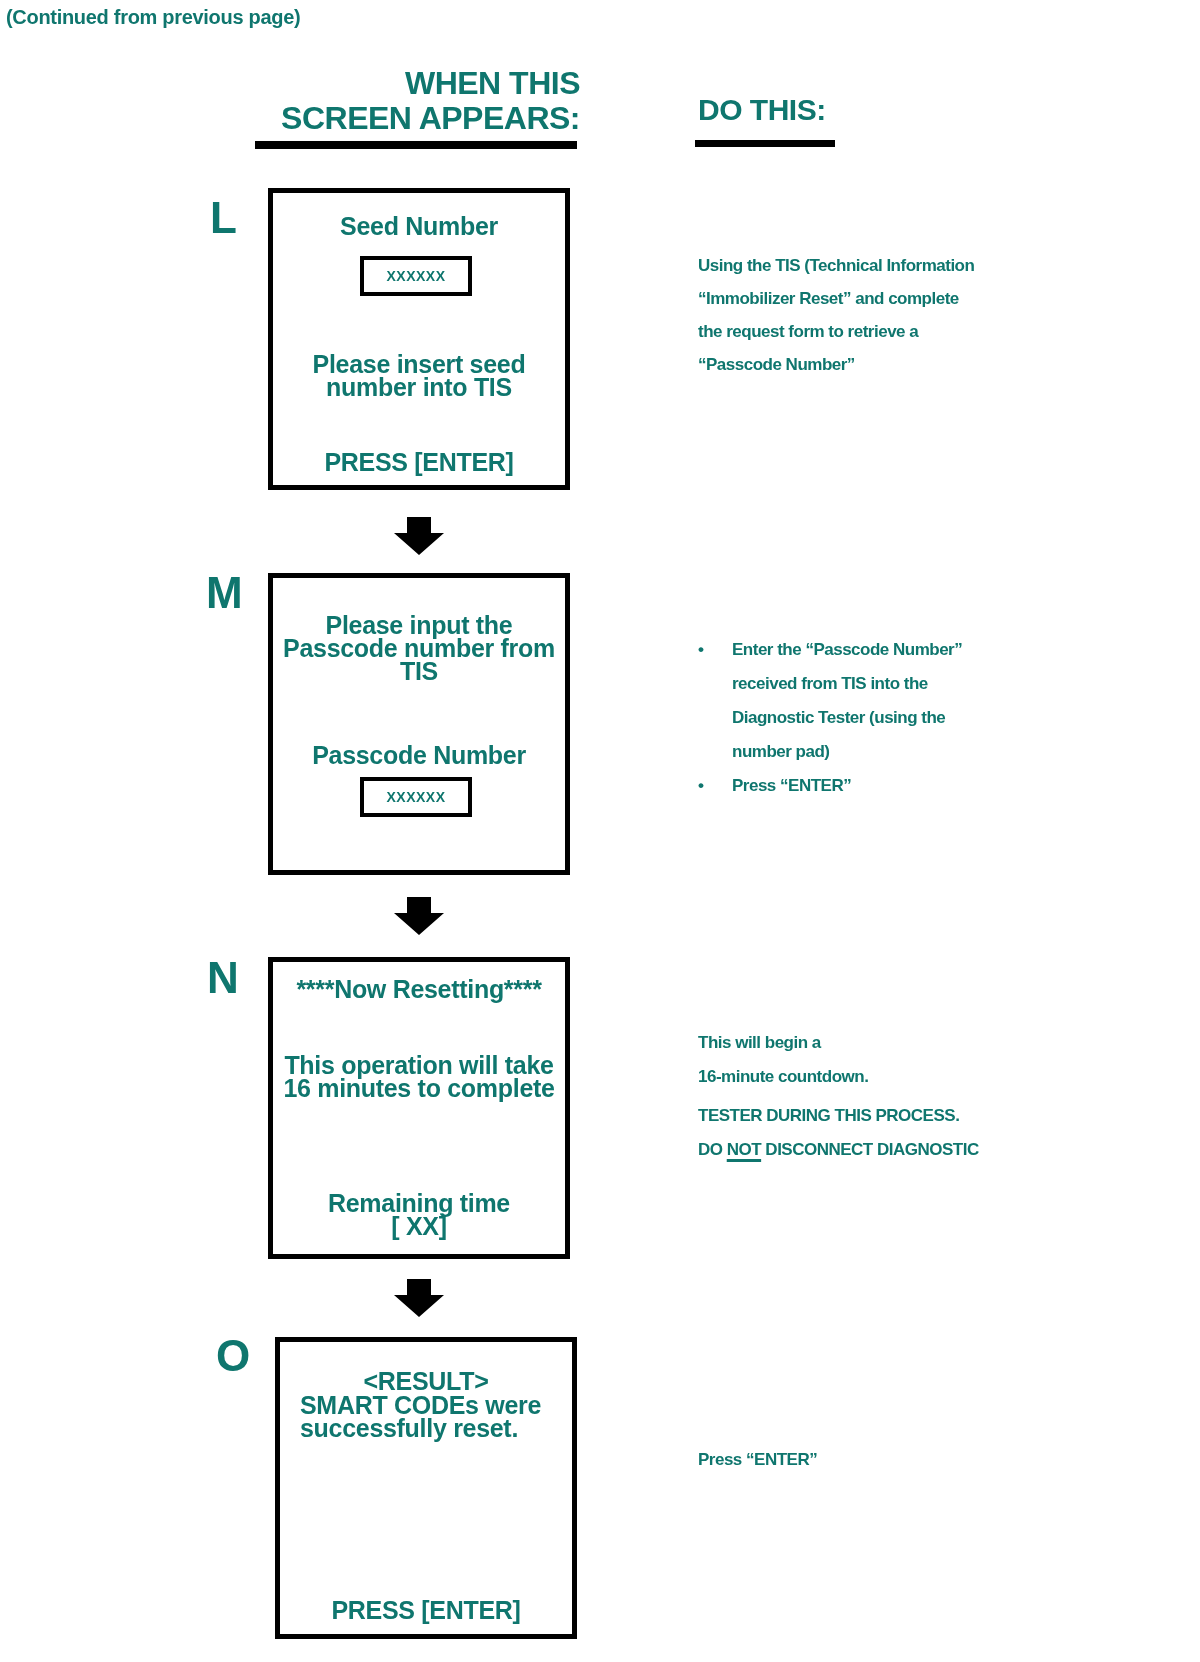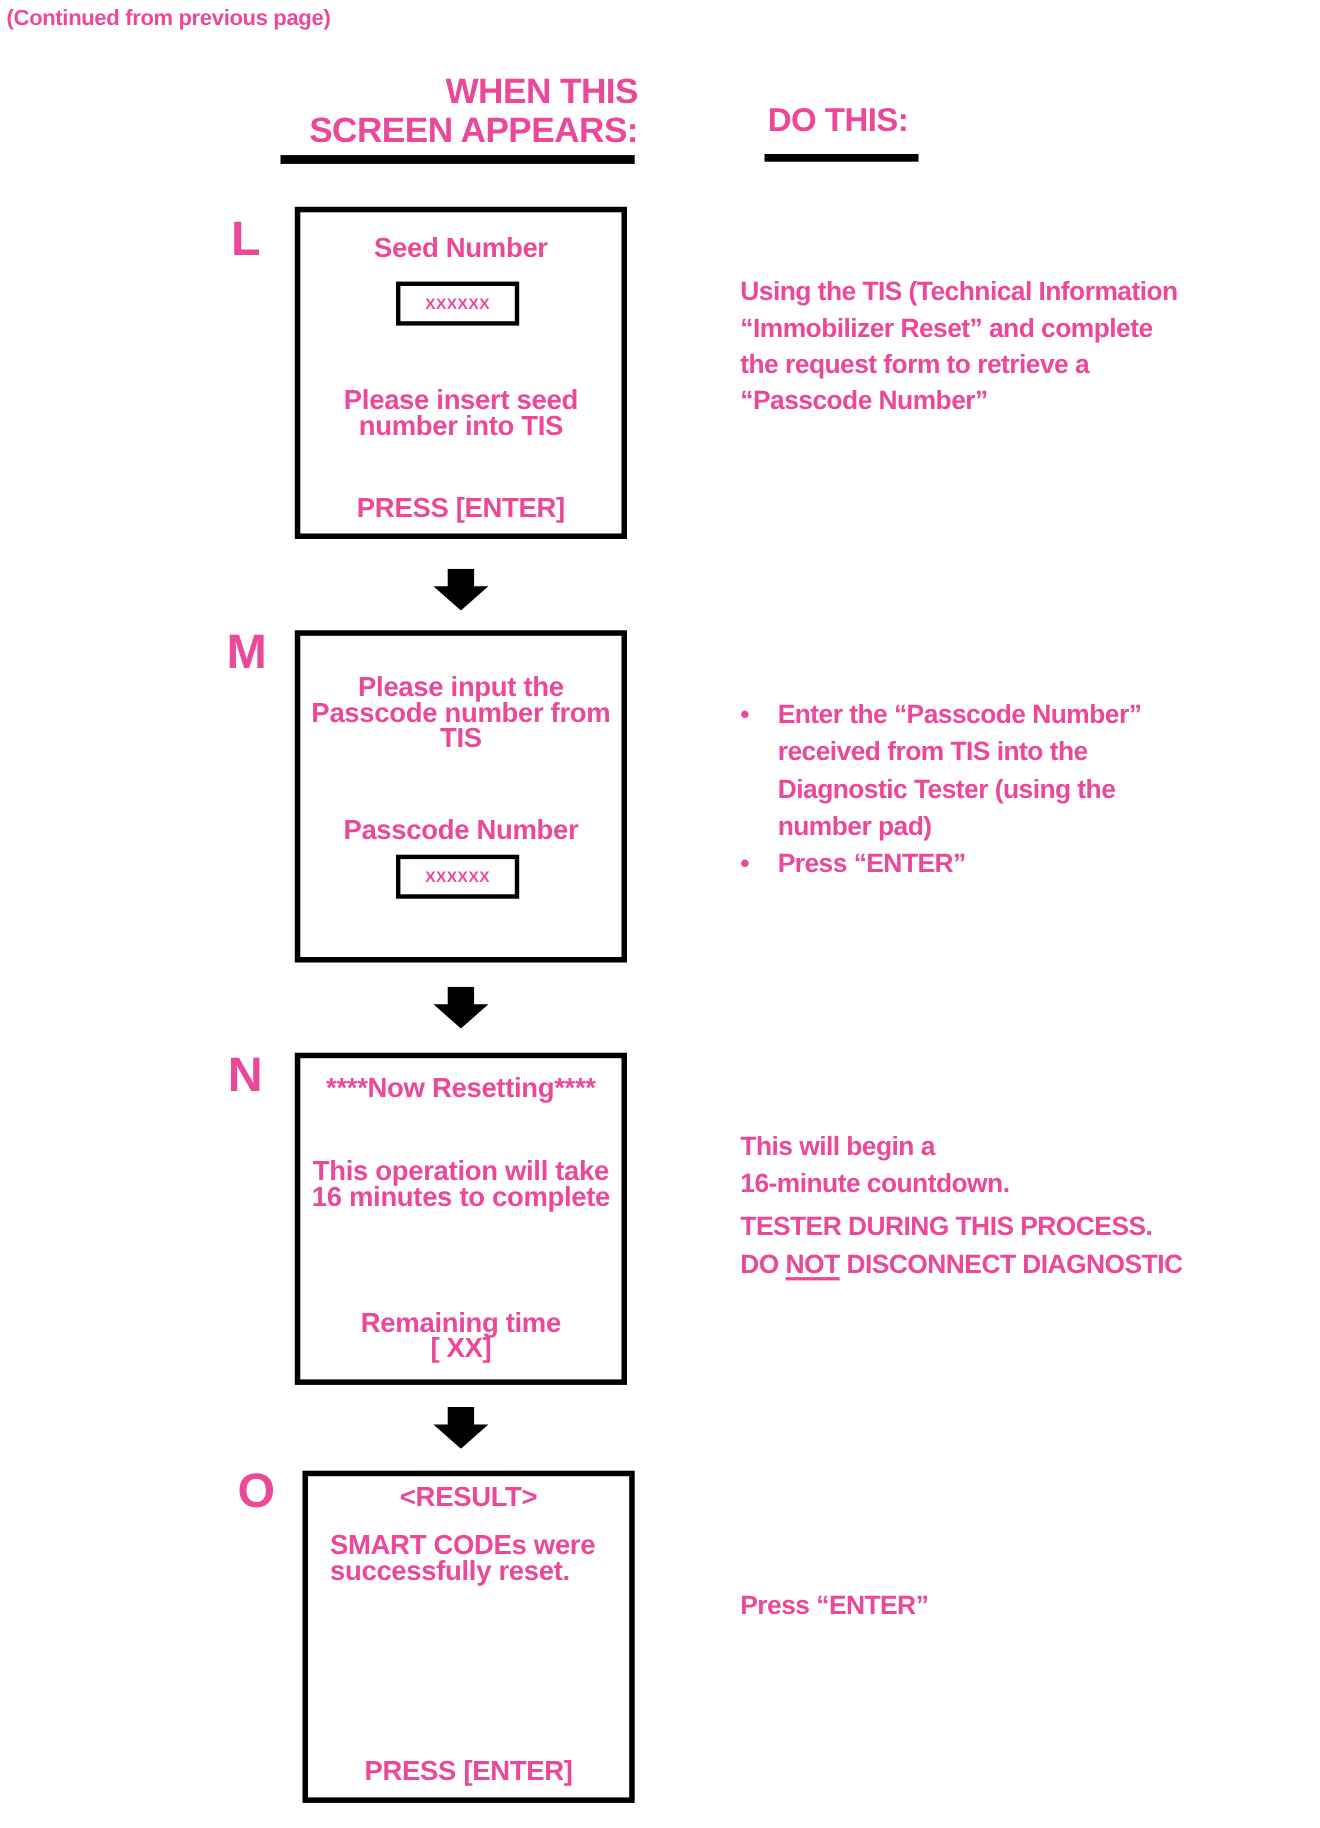--- a/index.html
+++ b/index.html
@@ -1,21 +1,21 @@
 <!DOCTYPE html>
 <html><head>
 <meta charset="utf-8">
 <style>
   html, body { margin: 0; padding: 0; background: #ffffff; }
   .page {
     position: relative;
     width: 1200px;
     height: 1662px;
     background: #ffffff;
-    color: #ec4899;
+    color: #0f766e;
     font-family: "Liberation Sans", "DejaVu Sans", sans-serif;
     font-weight: 700;
     overflow: hidden;
   }
   .abs { position: absolute; }
 
   .note { font-size: 20px; letter-spacing: -0.3px; }
 
   .hdr { font-size: 32px; line-height: 35px; text-align: right; letter-spacing: -0.5px; }
   .hdr-right { font-size: 30px; line-height: 35px; letter-spacing: -0.5px; }
@@ -39,21 +39,21 @@
   .field {
     position: absolute;
     width: 112px; height: 40px;
     border: 4px solid #000000;
     box-sizing: border-box;
     display: flex; align-items: center; justify-content: center;
     font-size: 14px; letter-spacing: 0.5px;
     background: #ffffff;
   }
 
-  .instr { font-size: 24px; line-height: 33px; letter-spacing: -0.5px; white-space: nowrap; }
+  .instr { font-size: 17px; line-height: 33px; letter-spacing: -0.5px; white-space: nowrap; margin-left: 25px; }
   .instr-list { line-height: 34px; }
   .brow { display: flex; }
   .bullet { width: 34px; flex: 0 0 34px; }
   .u { text-decoration: underline; text-decoration-thickness: 3px; text-underline-offset: 4px; }
 
   .arrow { width: 50px; height: 38px; }
 </style>
 </head>
 <body>
 
@@ -162,21 +162,21 @@
 
   <div class="abs" style="left:394px; top:1279px">
     <svg class="arrow" viewBox="0 0 50 38" xmlns="http://www.w3.org/2000/svg">
       <path d="M13 0 H37 V16 H50 L25 38 L0 16 H13 Z" fill="#000000"></path>
     </svg>
   </div>
 
   <div class="abs screen-label" style="left:216px; top:1334px">O</div>
 
   <div class="abs screen-box" style="left:275px; top:1337px">
-    <div class="bt" style="top:8px">&lt;RESULT&gt;</div>
+    <div class="bt" style="top:28px">&lt;RESULT&gt;</div>
     <div class="bt left-align" style="top:52px; left:20px">
       <div>SMART CODEs were</div>
       <div>successfully reset.</div>
     </div>
     <div class="bt" style="top:257px">PRESS [ENTER]</div>
   </div>
 
   <div class="abs instr" style="left:673px; top:1443px">Press “ENTER”</div>
 
 </div>

